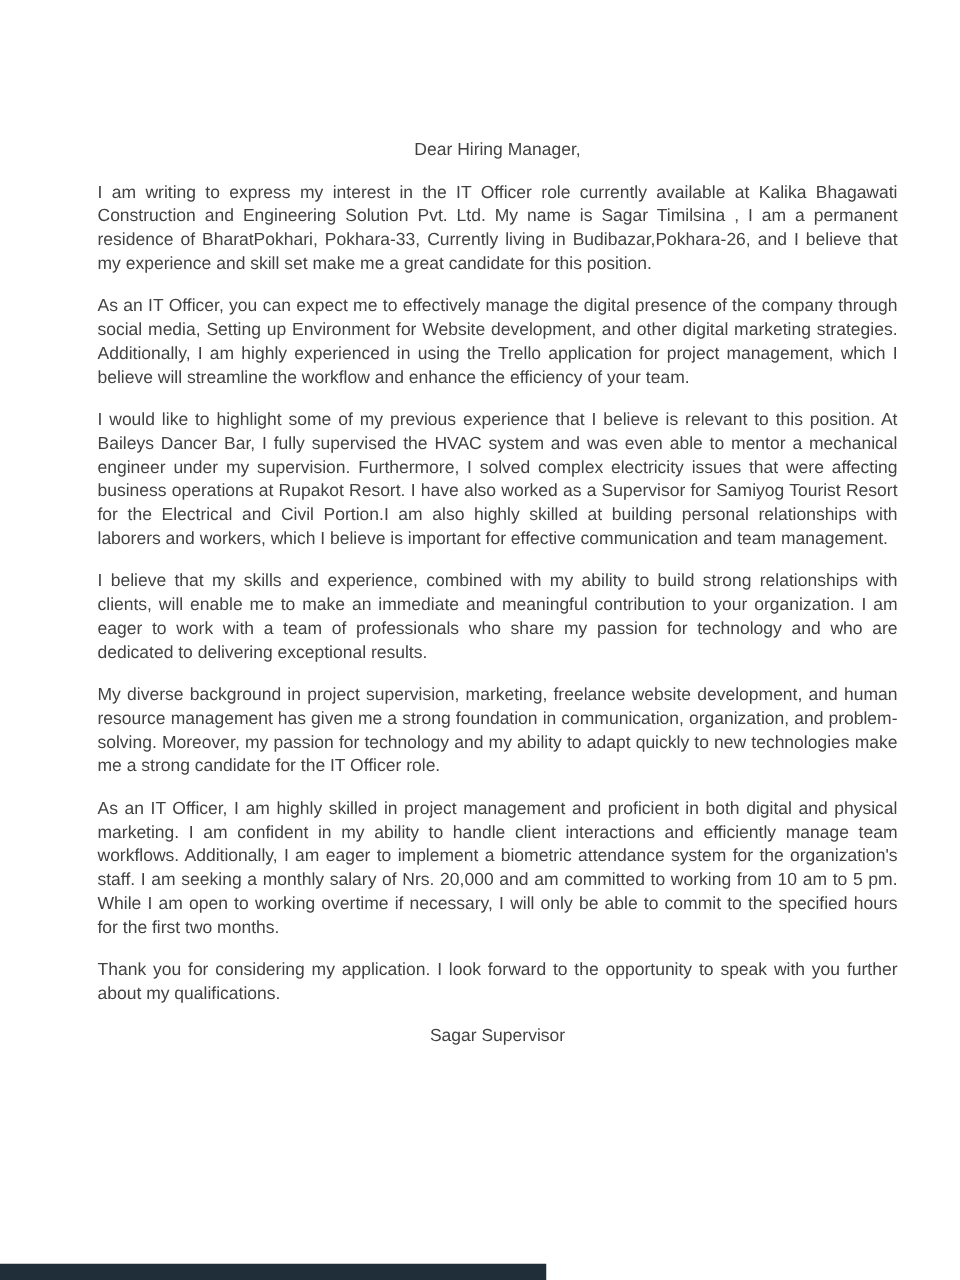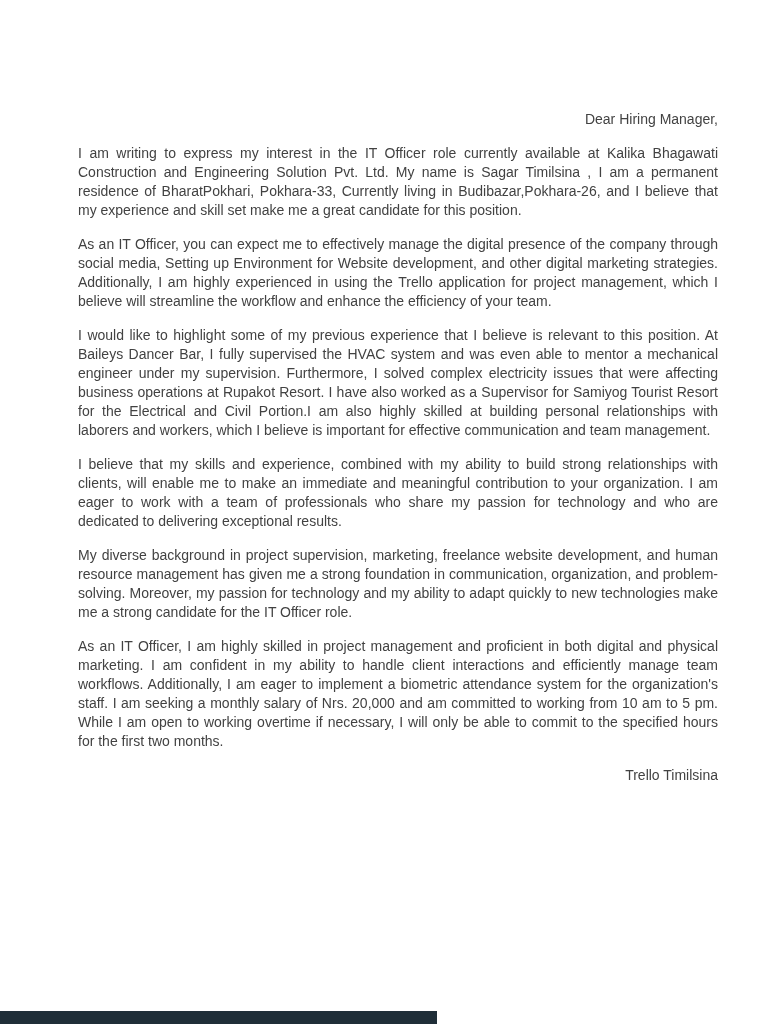--- a/index.html
+++ b/index.html
@@ -21,21 +21,21 @@
     width: 640px;
     color: #424242;
     font-size: 14px;
     line-height: 19px;
   }
   .doc-page p {
     margin: 0 0 15px 0;
     text-align: justify;
   }
   .doc-page p.left-align {
-    text-align: right;
+    text-align: center;
   }
   .bottom-bar {
     position: absolute;
     left: 0;
     bottom: 0;
     width: 437px;
     height: 13px;
     background: #1f2e38;
   }
 </style>
@@ -43,16 +43,17 @@
 <body>
 
 <div class="doc-page">
   <p class="left-align">Dear Hiring Manager,</p>
   <p>I am writing to express my interest in the IT Officer role currently available at Kalika Bhagawati Construction and Engineering Solution Pvt. Ltd. My name is Sagar Timilsina , I am a permanent residence of BharatPokhari, Pokhara-33, Currently living in Budibazar,Pokhara-26, and I believe that my experience and skill set make me a great candidate for this position.</p>
   <p>As an IT Officer, you can expect me to effectively manage the digital presence of the company through social media, Setting up Environment for Website development, and other digital marketing strategies. Additionally, I am highly experienced in using the Trello application for project management, which I believe will streamline the workflow and enhance the efficiency of your team.</p>
   <p>I would like to highlight some of my previous experience that I believe is relevant to this position. At Baileys Dancer Bar, I fully supervised the HVAC system and was even able to mentor a mechanical engineer under my supervision. Furthermore, I solved complex electricity issues that were affecting business operations at Rupakot Resort. I have also worked as a Supervisor for Samiyog Tourist Resort for the Electrical and Civil Portion.I am also highly skilled at building personal relationships with laborers and workers, which I believe is important for effective communication and team management.</p>
   <p>I believe that my skills and experience, combined with my ability to build strong relationships with clients, will enable me to make an immediate and meaningful contribution to your organization. I am eager to work with a team of professionals who share my passion for technology and who are dedicated to delivering exceptional results.</p>
   <p>My diverse background in project supervision, marketing, freelance website development, and human resource management has given me a strong foundation in communication, organization, and problem-solving. Moreover, my passion for technology and my ability to adapt quickly to new technologies make me a strong candidate for the IT Officer role.</p>
   <p>As an IT Officer, I am highly skilled in project management and proficient in both digital and physical marketing. I am confident in my ability to handle client interactions and efficiently manage team workflows. Additionally, I am eager to implement a biometric attendance system for the organization's staff. I am seeking a monthly salary of Nrs. 20,000 and am committed to working from 10 am to 5 pm. While I am open to working overtime if necessary, I will only be able to commit to the specified hours for the first two months.</p>
-  <p class="left-align">Trello Timilsina</p>
+  <p>Thank you for considering my application. I look forward to the opportunity to speak with you further about my qualifications.</p>
+  <p class="left-align">Sagar Supervisor</p>
 </div>
 
 <div class="bottom-bar"></div>
 
 </body></html>

